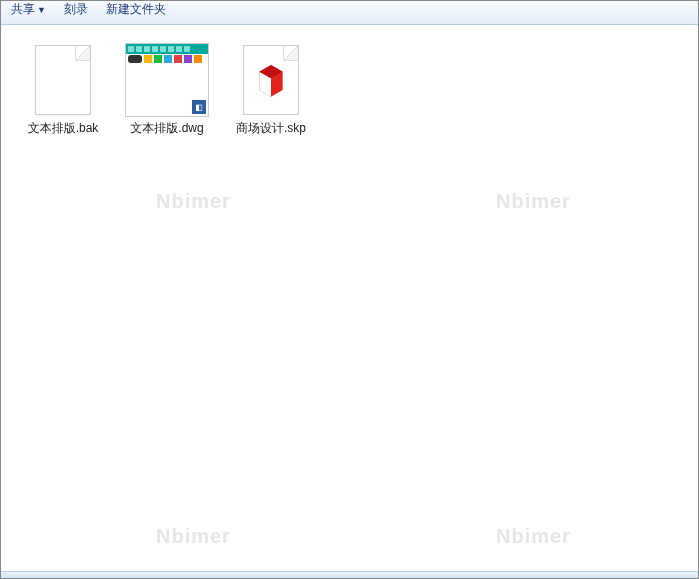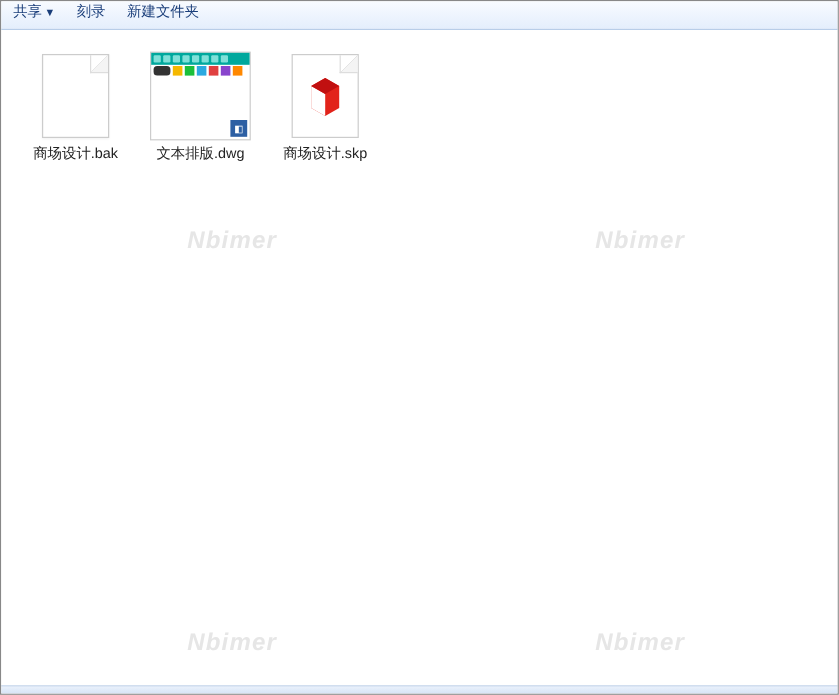--- a/index.html
+++ b/index.html
@@ -197,21 +197,20 @@
     background: linear-gradient(135deg, transparent 48%, #ddd 50%, #f4f4f4 52%);
     border-left: 1px solid #ddd;
     border-bottom: 1px solid #ddd;
   }
   .skp svg { width: 34px; height: 40px; }
   
   .wm {
     position: absolute;
     color: #e6e6e6;
     font-weight: 700;
-    font-style: italic;
     font-size: 20px;
     letter-spacing: 1px;
     user-select: none;
     pointer-events: none;
   }
   .wm1 { left: 155px; top: 165px; }
   .wm2 { left: 495px; top: 165px; }
   .wm3 { left: 155px; top: 500px; }
   .wm4 { left: 495px; top: 500px; }
 </style>
@@ -231,21 +230,21 @@
   </div>
 </div>
 
 <div class="content">
 
 
   <div class="item">
     <div class="icon-wrap">
       <div class="file-blank"></div>
     </div>
-    <div class="label">商场设计.bak</div>
+    <div class="label">文本排版.bak</div>
   </div>
 
   <div class="item">
     <div class="icon-wrap">
       <div class="dwg-thumb">
         <div class="dwg-strip">
             <span></span>
             <span></span>
             <span></span>
             <span></span>

